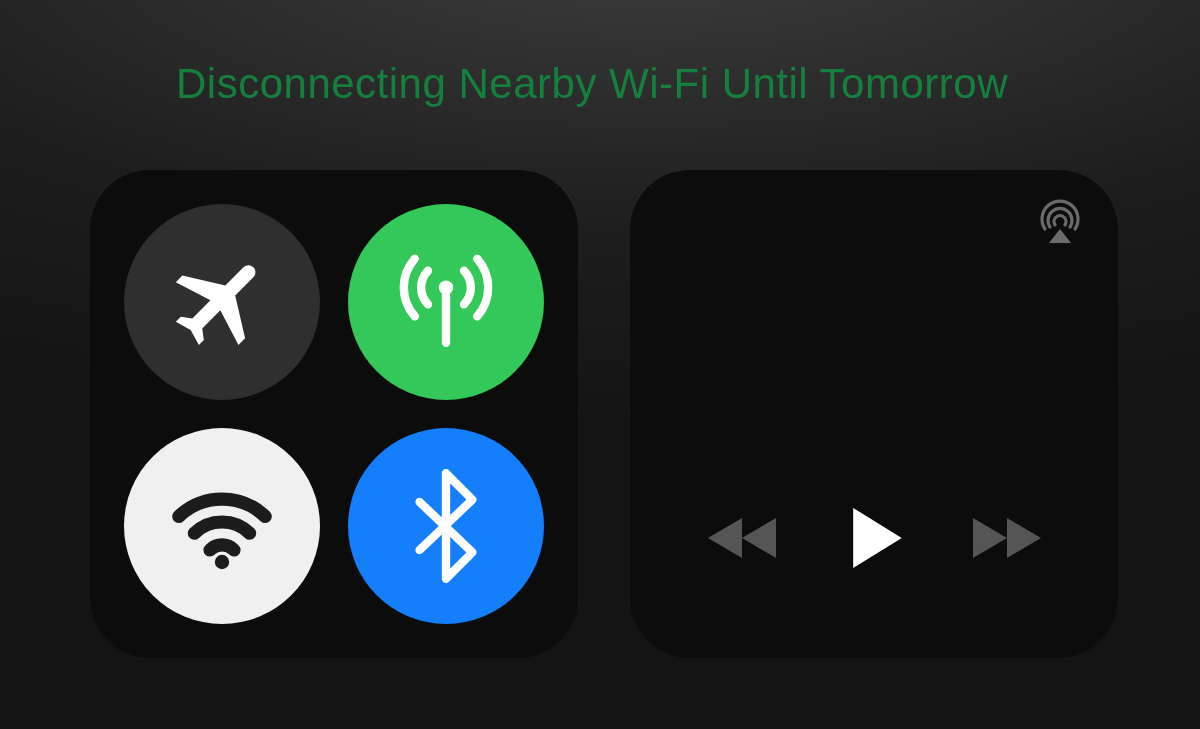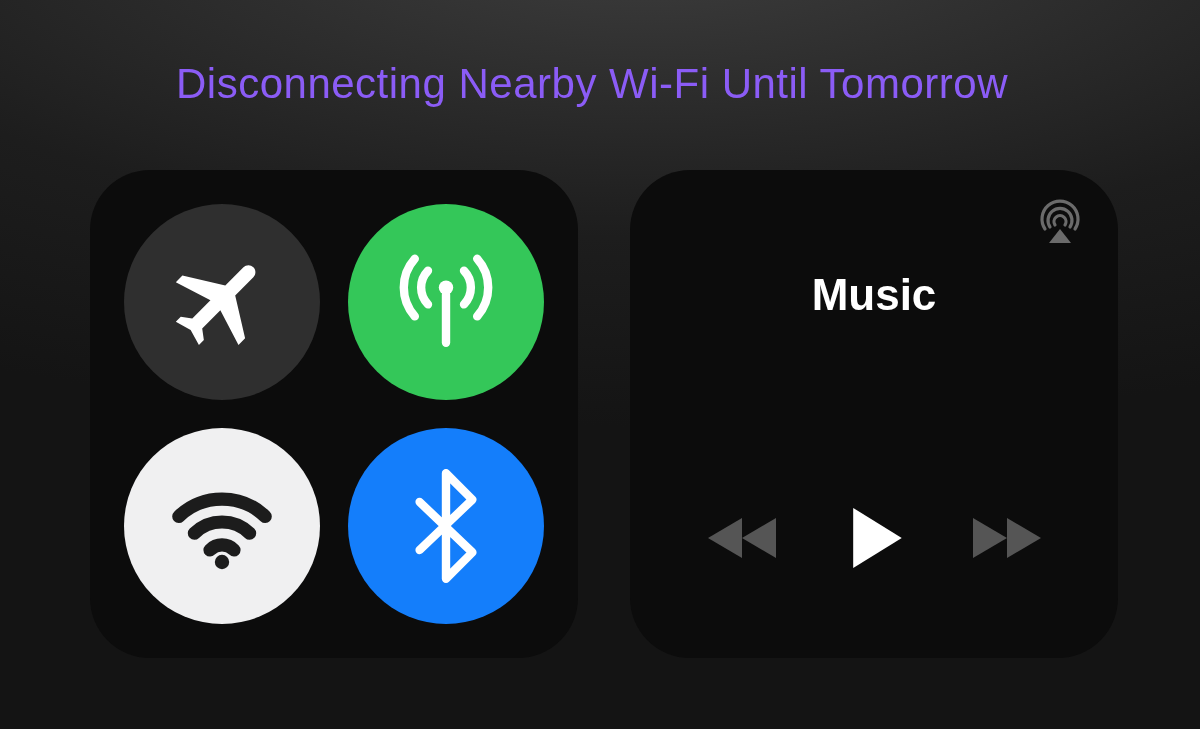--- a/index.html
+++ b/index.html
@@ -17,21 +17,21 @@
     background:radial-gradient(1400px 500px at 54% -10%, #3f3f3f 0%, #2a2a2a 38%, #1d1d1d 62%, #141414 100%);
     color:#fff;
   }
   .status-text{
     position:absolute;
     top:60px;left:0;right:16px;
     text-align:center;
     font-size:42px;
     font-weight:400;
     letter-spacing:0.5px;
-    color:#8b5cf6;
+    color:#15803d;
   }
   .row{
     position:absolute;
     top:170px;left:90px;
     display:flex;gap:52px;
   }
   .card{
     width:488px;height:488px;
     background:var(--card);
     border-radius:var(--card-radius);
@@ -136,21 +136,20 @@
           <g stroke="#6b6b6b" stroke-width="3.2" stroke-linecap="round">
             <path d="M10 30 a18 18 0 1 1 30 0"></path>
             <path d="M15 28 a12 12 0 1 1 20 0"></path>
             <path d="M20 26 a6 6 0 1 1 10 0"></path>
           </g>
           <path d="M25 30 L36 44 L14 44 Z" fill="#6b6b6b"></path>
         </svg>
       </span>
     </div>
 
-    <div class="music-title">Music</div>
 
     <div class="transport">
       <div class="tbtn">
         <span>
           <svg width="78" height="52" viewBox="0 0 78 52">
             <path d="M36 26 L70 6 L70 46 Z" fill="#555555"></path>
             <path d="M2 26 L36 6 L36 46 Z" fill="#555555"></path>
           </svg>
         </span>
       </div>

